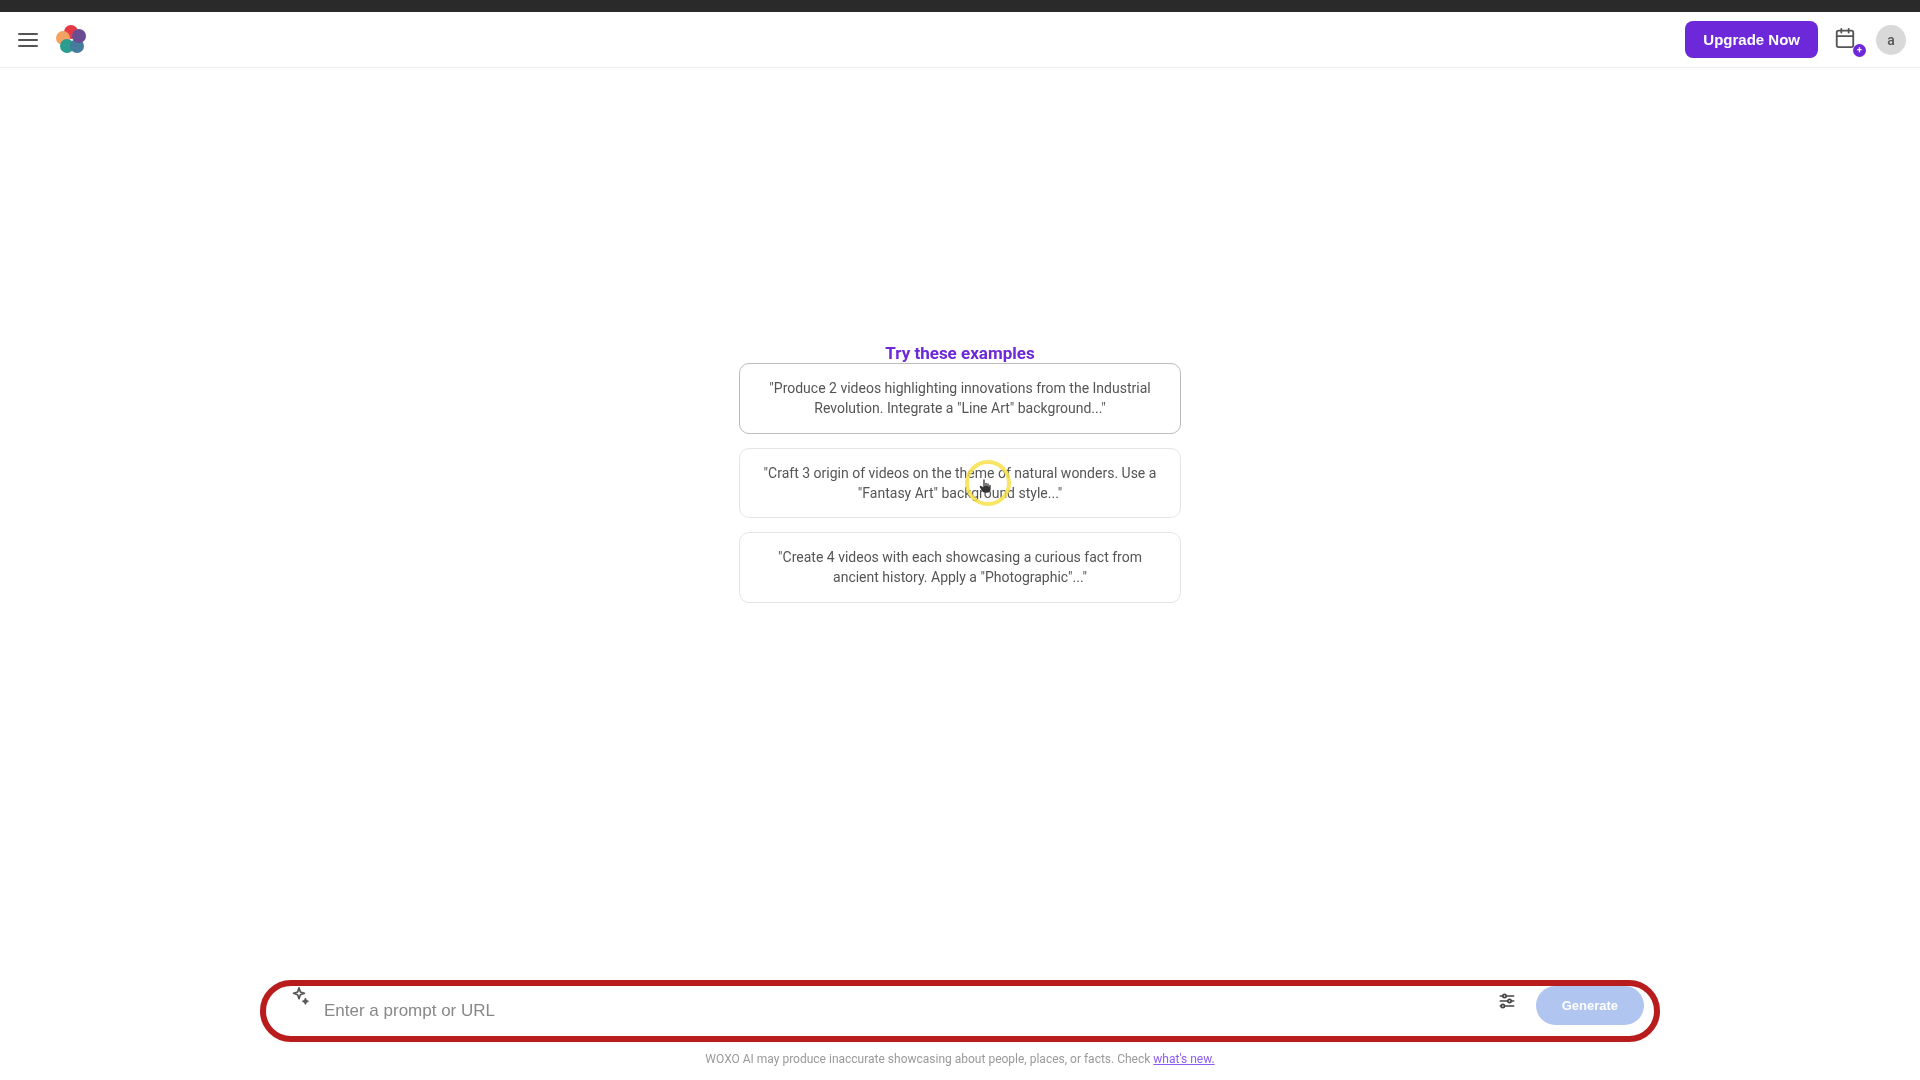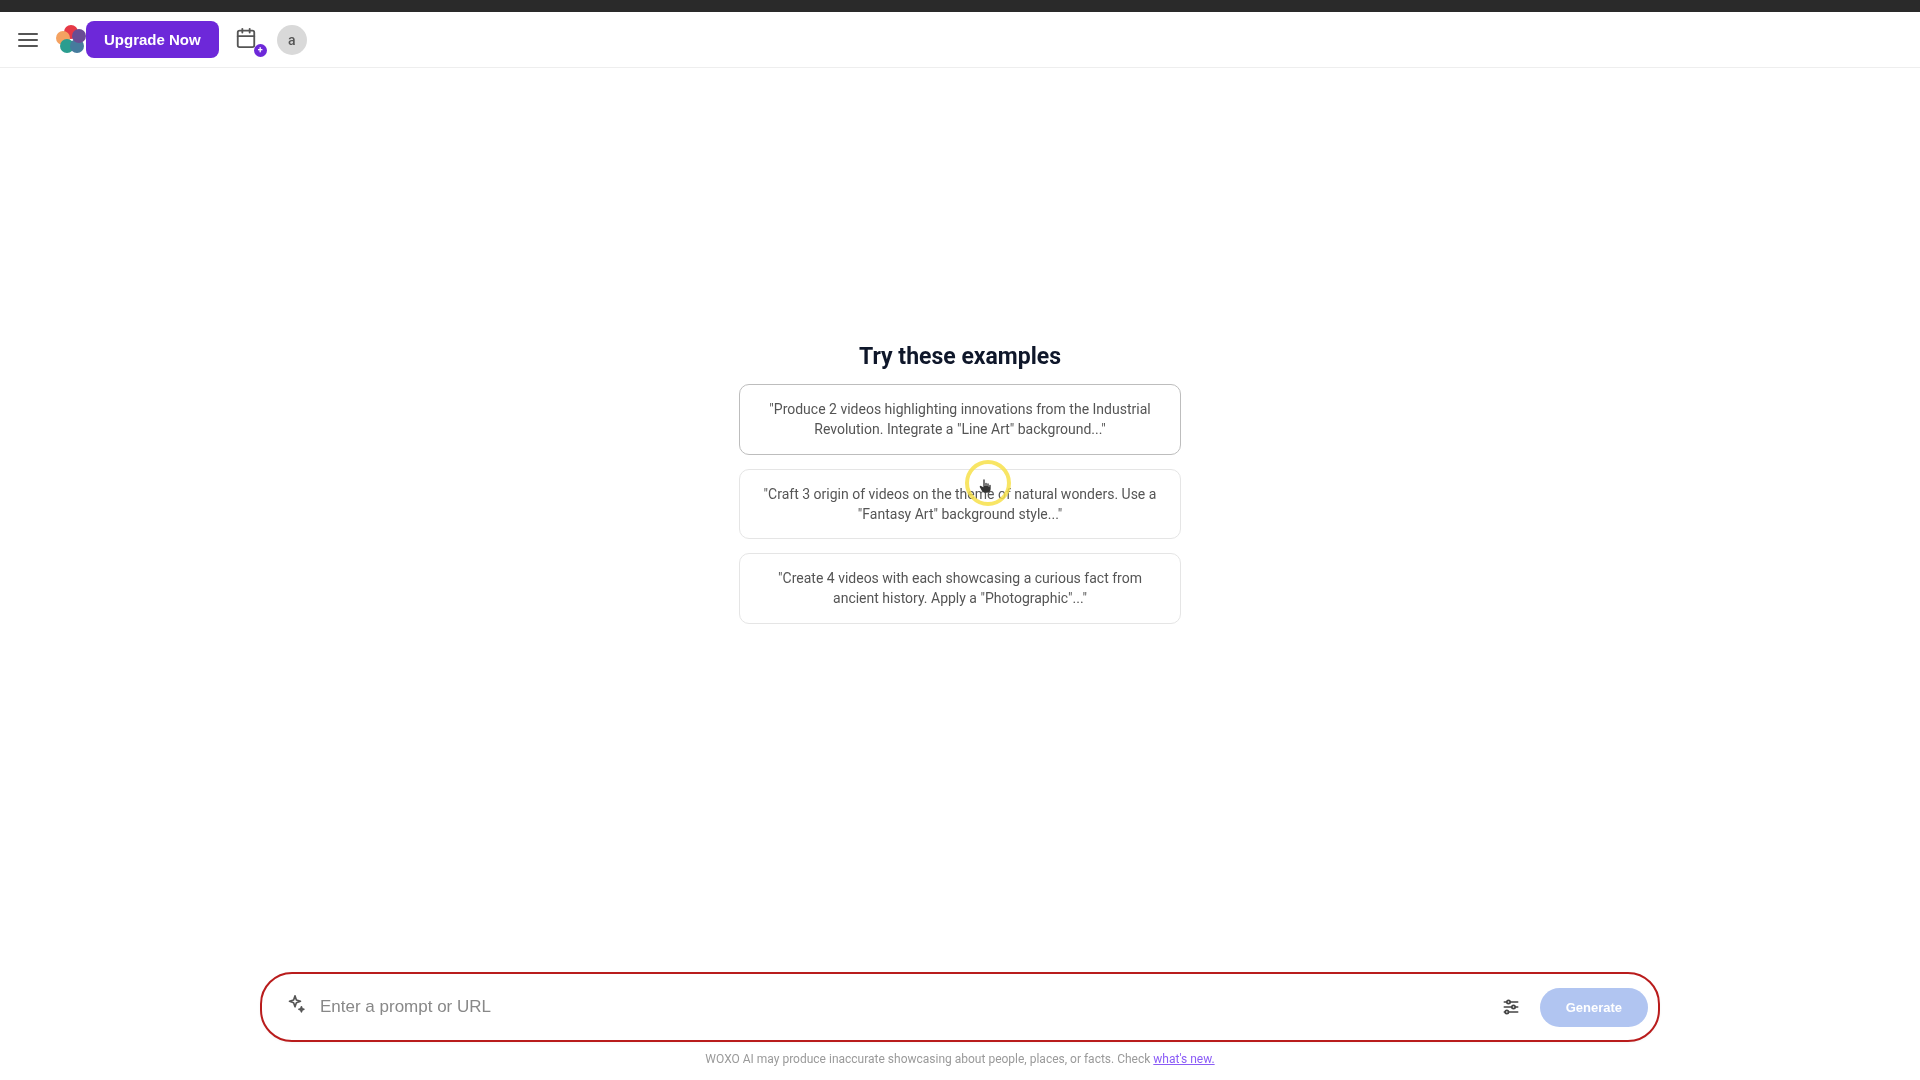--- a/index.html
+++ b/index.html
@@ -16,20 +16,21 @@
     height: 12px;
     background: #2a2a2a;
     width: 100%;
   }
   .header {
     height: 56px;
     display: flex;
     align-items: center;
     padding: 12px 14px;
     border-bottom: 1px solid #eee;
+    justify-content: space-between;
   }
   .header-left {
     display: flex;
     align-items: center;
     gap: 14px;
   }
   .hamburger {
     width: 28px; height: 28px;
     display: flex; flex-direction: column; justify-content: center; gap: 4px;
     cursor: pointer;
@@ -97,23 +98,22 @@
     align-items: center;
   }
 
   .examples-block {
     margin-top: 275px;
     width: 442px;
     text-align: center;
   }
   .examples-title {
     font-weight: 700;
-    font-size: 23px;
-    color: #0f172a;
-    margin-bottom: 14px;
+    font-size: 17px;
+    color: #6d28d9;
   }
   .example-card {
     border: 1px solid #e5e5e5;
     border-radius: 10px;
     padding: 14px 18px;
     margin-bottom: 14px;
     font-size: 14px;
     color: #555;
     line-height: 1.45;
     cursor: pointer;
@@ -151,25 +151,25 @@
   .bottom-area {
     position: absolute;
     bottom: 14px;
     left: 0; right: 0;
     display: flex;
     flex-direction: column;
     align-items: center;
   }
   .prompt-bar {
     width: 1400px;
-    height: 70px;
-    border: 2px solid #b91c1c;
+    height: 62px;
+    border: 6px solid #b91c1c;
     border-radius: 32px;
     display: flex;
-    align-items: center;
+    align-items: flex-start;
     padding: 0 10px 0 22px;
     gap: 14px;
     background: #fff;
     box-shadow: 0 1px 3px rgba(0,0,0,0.04);
   }
   .sparkle-icon { color:#555; flex-shrink:0; }
   .prompt-input {
     flex: 1;
     border: none;
     outline: none;

